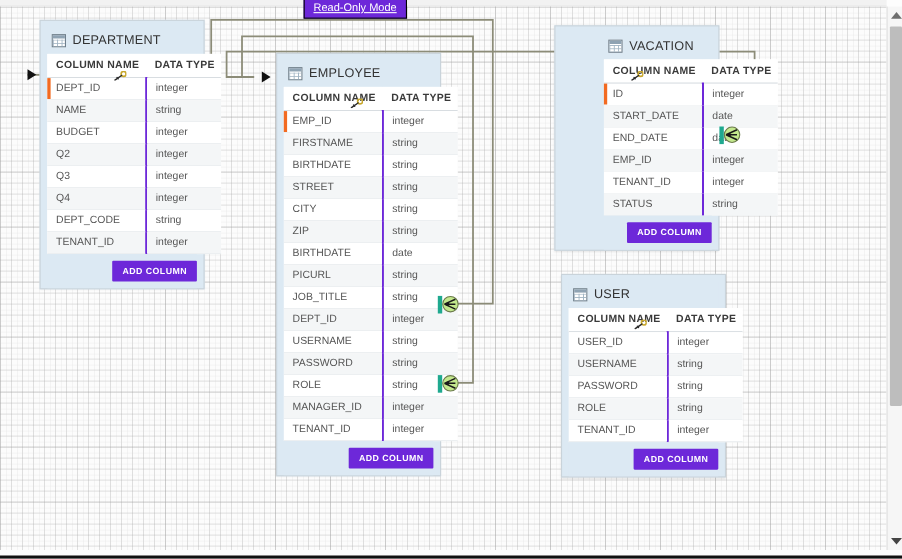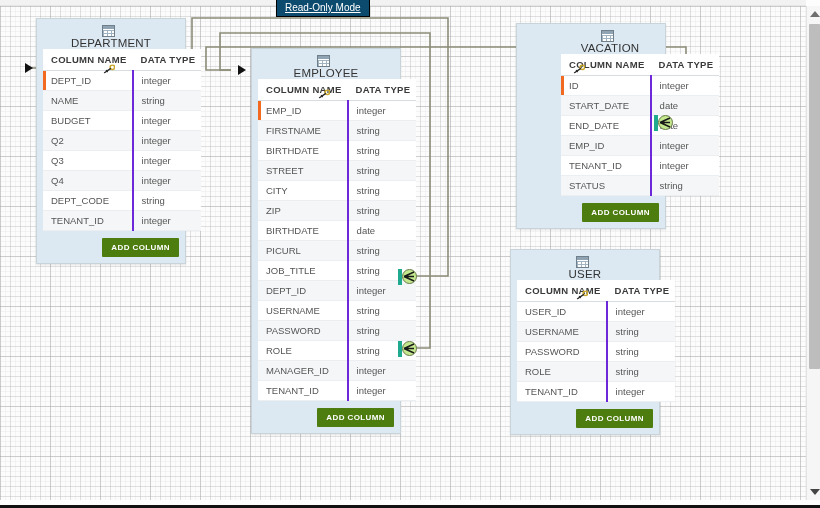--- a/index.html
+++ b/index.html
@@ -58,21 +58,20 @@
   .entity-inner { background:#15803d; }
 
   .ent-title {
     display: flex; align-items: center;
     height: 24px;
     padding: 0 4px;
     background: #dce9f3;
     font-size: 11.5px;
     color: #333;
     letter-spacing: .2px;
-    flex-direction: column;
   }
   .tbl-icon {
     width: 13px; height: 12px;
     margin-right: 6px;
     background: #ffffff;
     border: 1px solid #6f7f8c;
     position: relative; flex: 0 0 auto;
   }
   .tbl-icon::before {
     content:""; position:absolute; left:0; right:0; top:0; height:3px;
@@ -117,21 +116,21 @@
     width:12px; height:9px;
   }
 
   .addbar {
     background:#dce9f3;
     padding: 5px 0 6px 0;
     text-align: right;
   }
   .addbtn {
     display:inline-block;
-    background:#4d7c0f;
+    background:#6d28d9;
     color:#ffffff;
     font-size: 8px; font-weight: bold; letter-spacing:.4px;
     padding: 5px 9px;
     border: none;
     border-radius: 1px;
     cursor: pointer;
   }
 
   
   .fk-bar {
@@ -147,21 +146,21 @@
     position:absolute; width:0; height:0;
     border-top:5px solid transparent;
     border-bottom:5px solid transparent;
     border-left:8px solid #111;
   }
 
   
   #tooltip {
     position:absolute;
     left: 276px; top: -1px;
-    background:#0c4a6e;
+    background:#6d28d9;
     border:1px solid #000;
     color:#fff;
     font-size:10px;
     padding: 2px 8px 3px 8px;
     text-decoration: underline;
     z-index: 50;
     white-space:nowrap;
   }
 
   
@@ -361,21 +360,21 @@
       </svg>
     </div>
     <div class="fk-bar" style="left:398px; top:335px;"></div>
     <div class="fk-dot" style="left:402px; top:335px;">
       <svg width="13" height="13" viewBox="0 0 13 13">
         <path d="M1 6.5 L11 2 M1 6.5 L11 11 M1 6.5 L11 6.5" stroke="#1a1a1a" stroke-width="1.4" fill="none"></path>
         <circle cx="4" cy="6.5" r="1.6" fill="#1a1a1a"></circle>
       </svg>
     </div>
 
-    <div class="entity" style="left:516px; top:17px; width:150px;padding-left:44px;">
+    <div class="entity" style="left:504px; top:17px; width:150px;padding-left:44px;">
       <div class="ent-title">
         <span class="tbl-icon"></span>
         <span>VACATION</span>
       </div>
       <div class="entity-inner">
         <table class="cols">
           <thead>
             <tr>
               <th>COLUMN NAME</th>
               <th>DATA TYPE</th>

